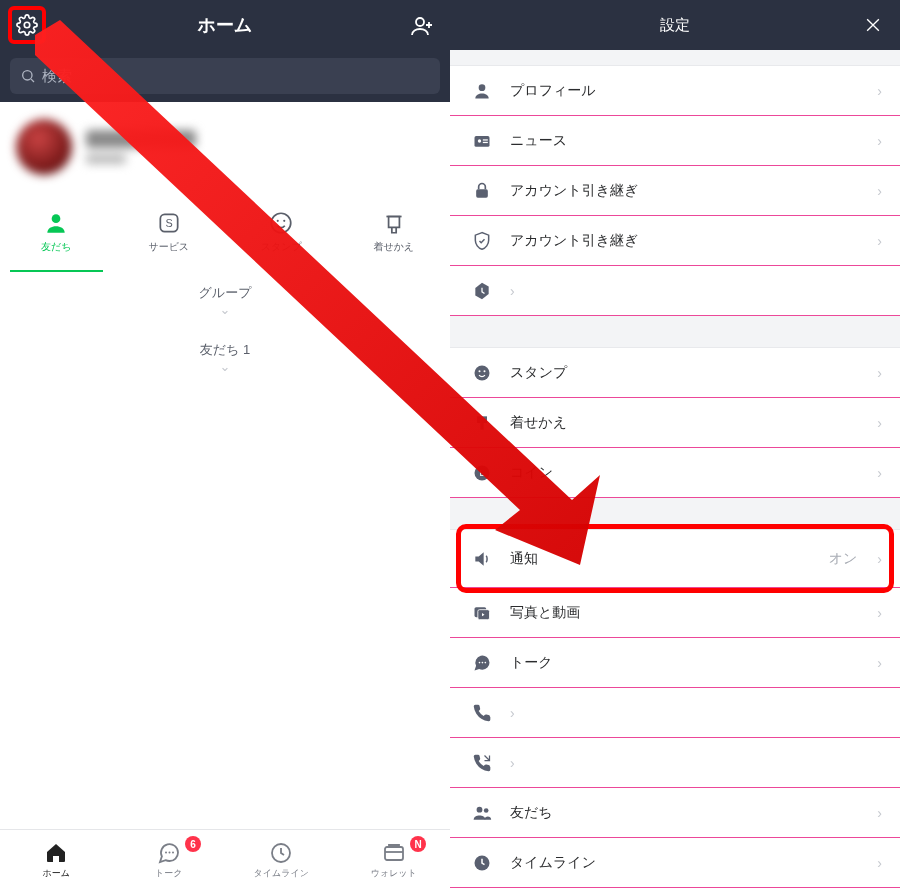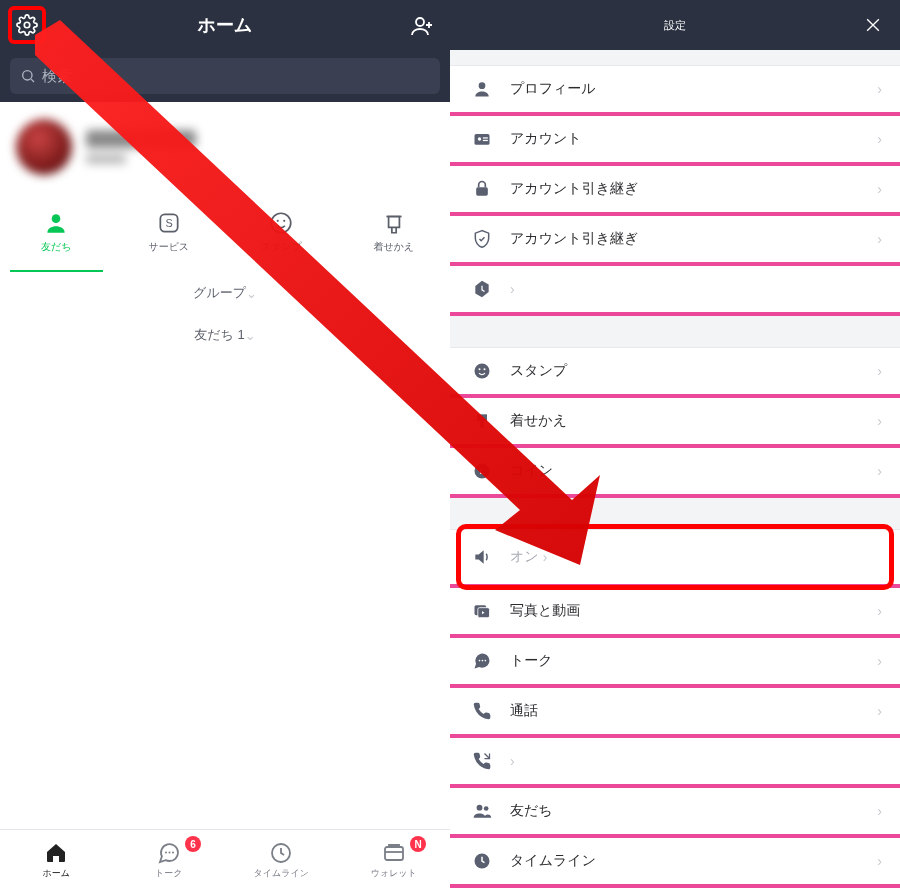--- a/index.html
+++ b/index.html
@@ -28,41 +28,41 @@
   
   .l-cats { display:flex; height:80px; }
   .l-cat { flex:1; display:flex; flex-direction:column; align-items:center; justify-content:center; font-size:10px; color:#5a5f6a; position:relative; }
   .l-cat svg { margin-bottom:4px; }
   .l-cat.active { color:#06c755; }
   .l-cat.active::after { content:''; position:absolute; bottom:0; left:10px; right:10px; height:2px; background:#06c755;}
   .greendot { position:absolute; top:14px; right:24px; width:6px; height:6px; background:#06c755; border-radius:50%; }
 
   
   .l-rowarea { flex:1; }
-  .l-row { padding: 12px 18px; font-size:13px; color:#5a5f6a; display:flex; align-items:center; justify-content:center;}
+  .l-row { padding: 12px 18px; font-size:13px; color:#5a5f6a; display:flex; align-items:center; justify-content:flex-end;flex-direction:column;}
   .l-row .chev { color:#c6c9cf;}
 
   
   .l-bottom { height: 62px; border-top:1px solid #e5e6e9; display:flex; background:#fff;}
   .l-bitem { flex:1; display:flex; flex-direction:column; align-items:center; justify-content:center; font-size:9px; color:#7a7e87; position:relative;}
   .l-bitem.active { color:#222; }
   .l-bitem svg { margin-bottom:2px; }
   .badge-red { position:absolute; top:6px; right:24px; min-width:16px; height:16px; padding:0 4px; background:#ff334b; color:#fff; border-radius:9px; font-size:10px; font-weight:700; display:flex;align-items:center;justify-content:center;}
   .badge-ngreen { position:absolute; top:6px; right:26px; width:6px; height:6px; background:#06c755; border-radius:50%; }
 
   
   .r-header { background:#2b3141; color:#fff; height:50px; display:flex; align-items:center; justify-content:center; position:relative;}
   .r-close  { position:absolute; right:14px; top:12px; width:26px; height:26px; display:flex;align-items:center;justify-content:center;}
 
   
   .r-list { flex:1; background:#fff; overflow:hidden; }
-  .r-item { height:50px; display:flex; align-items:center; padding:0 18px; border-bottom:4px solid #ec4899; font-size:14px; color:#2b2c2e; position:relative;}
+  .r-item { height:50px; display:flex; align-items:center; padding:0 18px; border-bottom:1px solid #ec4899; font-size:14px; color:#2b2c2e; position:relative;}
   .r-item .ricon { width:28px; display:flex; justify-content:center; margin-right:14px; color:#5a6070;}
   .r-item .rlabel { flex:1; }
-  .r-item .rval { color:#a7abb3; font-size:14px; margin-right:4px;}
+  .r-item .rval { color:#a7abb3; font-size:14px; margin-right:20px;}
   .r-item .rchev { color:#c6c9cf; }
   .r-gap { height:32px; background:#f3f4f6; border-bottom:1px solid #e8e9ec;}
   .r-gap.small { height:16px; }
   .r-highlight { position:absolute; left:6px; right:6px; top:-6px; bottom:-6px; border:5px solid #ff0000; border-radius:10px; pointer-events:none;}
   .r-item.highlighted { position:relative; }
 
   
   .arrow-svg { position:absolute; left:0; top:0; pointer-events:none; }
 
 </style>
@@ -184,21 +184,21 @@
             <path d="M7 6V4h10v2"></path>
             <path d="M3 11h18"></path>
           </svg>
         <span>ウォレット</span>
       </div>
     </div>
   </div>
 
   <div class="right">
     <div class="r-header">
-      <div style="font-size:11px;font-weight:500;">設定</div>
+      <div style="font-size:15px;font-weight:500;">設定</div>
       <div class="r-close">
         <svg width="20" height="20" viewBox="0 0 24 24" stroke="#fff" stroke-width="1.6">
             <path d="M5 5l14 14M19 5 5 19"></path>
           </svg>
       </div>
     </div>
 
     <div class="r-list">
       <div class="r-gap small"></div>
 
@@ -214,21 +214,21 @@
       </div>
       <div class="r-item">
         <span class="ricon">
             <svg width="20" height="20" viewBox="0 0 24 24" fill="#5a6070">
               <rect x="3" y="6" width="18" height="13" rx="2"></rect>
               <circle cx="9" cy="12" r="2" fill="#fff"></circle>
               <rect x="13" y="10" width="6" height="1.5" fill="#fff"></rect>
               <rect x="13" y="13" width="6" height="1.5" fill="#fff"></rect>
             </svg>
           </span>
-        <span class="rlabel">アカウント</span>
+        <span class="rlabel">ニュース</span>
         <span class="rchev">›</span>
       </div>
       <div class="r-item">
         <span class="ricon">
             <svg width="20" height="20" viewBox="0 0 24 24" fill="#5a6070">
               <rect x="5" y="10" width="14" height="10" rx="2"></rect>
               <path d="M8 10V7a4 4 0 1 1 8 0v3" fill="none" stroke="#5a6070" stroke-width="2"></path>
             </svg>
           </span>
         <span class="rlabel">アカウント引き継ぎ</span>
@@ -292,20 +292,21 @@
       <div class="r-gap"></div>
 
       <div class="r-item highlighted" style="height:58px;">
         <div class="r-highlight"></div>
         <span class="ricon">
             <svg width="20" height="20" viewBox="0 0 24 24" fill="#5a6070">
               <path d="M4 9v6h4l6 5V4L8 9z"></path>
               <path d="M17 8c1.5 1.5 1.5 6.5 0 8" stroke="#5a6070" stroke-width="1.8" fill="none"></path>
             </svg>
           </span>
+        <span class="rlabel">通知</span>
         <span class="rval">オン</span>
         <span class="rchev">›</span>
       </div>
       <div class="r-item">
         <span class="ricon">
             <svg width="20" height="20" viewBox="0 0 24 24" fill="#5a6070">
               <rect x="3" y="5" width="14" height="12" rx="2"></rect>
               <rect x="7" y="8" width="14" height="12" rx="2" fill="#5a6070" stroke="#fff" stroke-width="1"></rect>
               <path d="M12 12l3 2-3 2z" fill="#fff"></path>
             </svg>
@@ -324,21 +325,20 @@
           </span>
         <span class="rlabel">トーク</span>
         <span class="rchev">›</span>
       </div>
       <div class="r-item">
         <span class="ricon">
             <svg width="20" height="20" viewBox="0 0 24 24" fill="#5a6070">
               <path d="M22 16.9v3a2 2 0 0 1-2.2 2 19.8 19.8 0 0 1-8.6-3.1 19.5 19.5 0 0 1-6-6A19.8 19.8 0 0 1 2.1 4.2 2 2 0 0 1 4.1 2h3a2 2 0 0 1 2 1.7c.1.9.3 1.8.6 2.6a2 2 0 0 1-.5 2.1L8 9.6a16 16 0 0 0 6 6l1.2-1.2a2 2 0 0 1 2.1-.5c.8.3 1.7.5 2.6.6a2 2 0 0 1 1.7 2z"></path>
             </svg>
           </span>
-        <span class="rlabel">通話</span>
         <span class="rchev">›</span>
       </div>
       <div class="r-item">
         <span class="ricon">
             <svg width="20" height="20" viewBox="0 0 24 24" fill="#5a6070">
               <path d="M22 16.9v3a2 2 0 0 1-2.2 2 19.8 19.8 0 0 1-8.6-3.1 19.5 19.5 0 0 1-6-6A19.8 19.8 0 0 1 2.1 4.2 2 2 0 0 1 4.1 2h3a2 2 0 0 1 2 1.7c.1.9.3 1.8.6 2.6a2 2 0 0 1-.5 2.1L8 9.6a16 16 0 0 0 6 6l1.2-1.2a2 2 0 0 1 2.1-.5c.8.3 1.7.5 2.6.6a2 2 0 0 1 1.7 2z"></path>
               <path d="M15 3l6 6M21 3v6h-6" stroke="#5a6070" stroke-width="1.5" fill="none"></path>
             </svg>
           </span>
         <span class="rchev">›</span>

